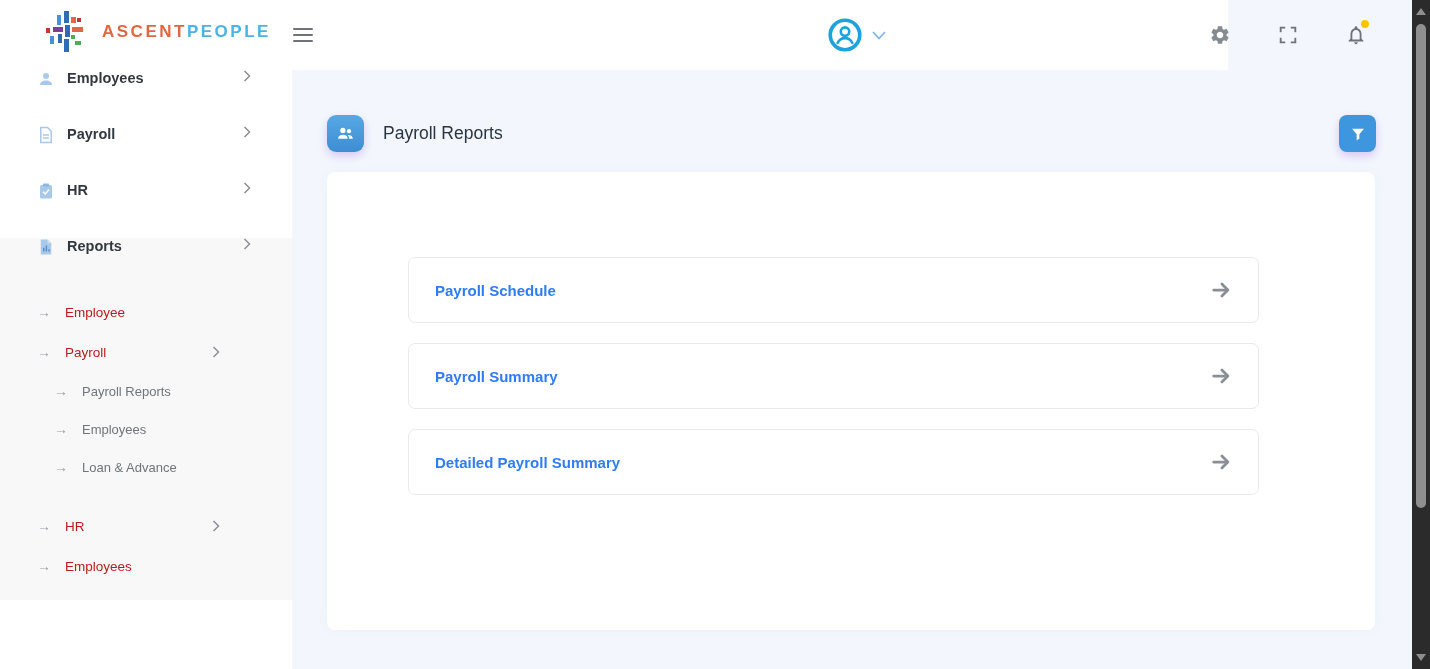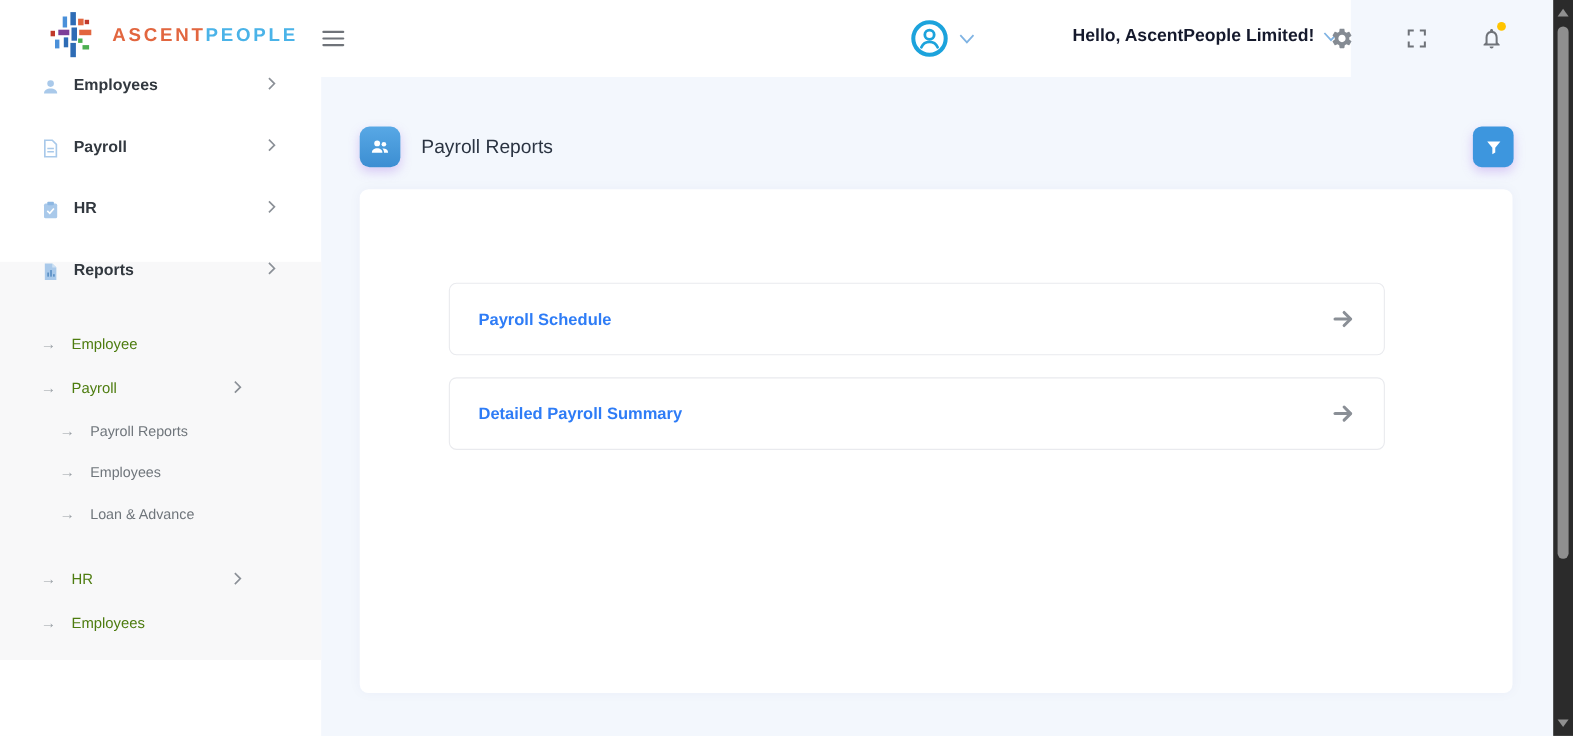--- a/index.html
+++ b/index.html
@@ -28,21 +28,21 @@
   
   .sidebar{position:absolute;left:0;top:70px;width:292px;height:599px;background:#ffffff;z-index:4;}
   .side-item{height:56px;display:flex;align-items:flex-start;padding-left:37px;padding-right:41px;cursor:pointer;}
   .side-item .icn{width:18px;height:18px;margin-right:12px;flex:0 0 18px;}
   .side-item .lbl{font-size:14.5px;color:#32383f;font-weight:600;}
   .side-item .chev{margin-left:auto;}
   .gray-wrap{background:#f8f8f9;padding-bottom:14px;}
   .gray-wrap .side-item{height:54px;}
   .sub-item{height:40px;display:flex;align-items:center;padding-left:37px;padding-right:41px;cursor:pointer;}
   .sub-item .arrow{color:#9aa0a6;font-size:14px;margin-right:14px;}
-  .sub-item .lbl{font-size:13.5px;color:#4d7c0f;}
+  .sub-item .lbl{font-size:13.5px;color:#b91c1c;}
   .sub-item .chev{margin-left:auto;margin-right:31px;}
   .subsub{height:38px;padding-left:54px;}
   .subsub .lbl{font-size:13px;color:#6f757b;}
   .spacer20{height:20px;}
   .admin-item{margin-top:4px;}
   .chev-svg{width:8px;height:12px;}
   
   .content{position:absolute;left:292px;top:70px;width:1120px;height:599px;background:#f3f7fd;}
   .page-head{position:absolute;left:35px;right:36px;top:45px;height:37px;display:flex;align-items:center;}
   .title-icon{width:37px;height:37px;border-radius:9px;background:linear-gradient(180deg,#58a8e5,#3c8ed2);
@@ -103,26 +103,20 @@
       <svg width="34" height="34" viewBox="0 0 24 24">
         <circle cx="12" cy="12" r="10.4" fill="none" stroke="#1ca3dc" stroke-width="2.6"></circle>
         <circle cx="12" cy="9.6" r="3" fill="none" stroke="#1ca3dc" stroke-width="1.8"></circle>
         <path d="M6.8 17.6c1.1-2.4 3-3.4 5.2-3.4s4.1 1 5.2 3.4" fill="none" stroke="#1ca3dc" stroke-width="1.8" stroke-linecap="round"></path>
       </svg>
       <svg class="chev-down" viewBox="0 0 14 9">
         <polyline points="1,1 7,7.5 13,1" fill="none" stroke="#7fb3e3" stroke-width="1.6"></polyline>
       </svg>
     </div>
 
-    <div class="greeting">
-      <span>Hello, AscentPeople Limited!</span>
-      <svg class="chev-down" viewBox="0 0 14 9">
-        <polyline points="1,1 7,7.5 13,1" fill="none" stroke="#7fb3e3" stroke-width="1.6"></polyline>
-      </svg>
-    </div>
 
     <svg class="hdr-icon hdr-gear" viewBox="0 0 24 24">
       <path fill="#858b93" d="M19.14,12.94c0.04-0.3,0.06-0.61,0.06-0.94c0-0.32-0.02-0.64-0.07-0.94l2.03-1.58c0.18-0.14,0.23-0.41,0.12-0.61 l-1.92-3.32c-0.12-0.22-0.37-0.29-0.59-0.22l-2.39,0.96c-0.5-0.38-1.03-0.7-1.62-0.94L14.4,2.81c-0.04-0.24-0.24-0.41-0.48-0.41 h-3.84c-0.24,0-0.43,0.17-0.47,0.41L9.25,5.35C8.66,5.59,8.12,5.92,7.63,6.29L5.24,5.33c-0.22-0.08-0.47,0-0.59,0.22L2.74,8.87 C2.62,9.08,2.66,9.34,2.86,9.48l2.03,1.58C4.84,11.36,4.8,11.69,4.8,12s0.02,0.64,0.07,0.94l-2.03,1.58 c-0.18,0.14-0.23,0.41-0.12,0.61l1.92,3.32c0.12,0.22,0.37,0.29,0.59,0.22l2.39-0.96c0.5,0.38,1.03,0.7,1.62,0.94l0.36,2.54 c0.05,0.24,0.24,0.41,0.48,0.41h3.84c0.24,0,0.44-0.17,0.47-0.41l0.36-2.54c0.59-0.24,1.13-0.56,1.62-0.94l2.39,0.96 c0.22,0.08,0.47,0,0.59-0.22l1.92-3.32c0.12-0.22,0.07-0.47-0.12-0.61L19.14,12.94z M12,15.6c-1.98,0-3.6-1.62-3.6-3.6 s1.62-3.6,3.6-3.6s3.6,1.62,3.6,3.6S13.98,15.6,12,15.6z"></path>
     </svg>
 
     <svg class="hdr-icon hdr-full" viewBox="0 0 24 24">
       <g fill="none" stroke="#6f7379" stroke-width="2">
         <path d="M4 9V4h5"></path>
           <path d="M15 4h5v5"></path>
           <path d="M20 15v5h-5"></path>
@@ -256,20 +250,29 @@
         <div class="card">
           <span class="card-lbl">Payroll Schedule</span>
           <svg class="go" viewBox="0 0 24 24">
             <g fill="none" stroke="#8a8f96" stroke-width="3" stroke-linecap="round" stroke-linejoin="round">
               <path d="M4 12h15"></path>
                 <path d="M13 5.5 19.5 12 13 18.5"></path>
             </g>
           </svg>
         </div>
 
+        <div class="card">
+          <span class="card-lbl">Payroll Summary</span>
+          <svg class="go" viewBox="0 0 24 24">
+            <g fill="none" stroke="#8a8f96" stroke-width="3" stroke-linecap="round" stroke-linejoin="round">
+              <path d="M4 12h15"></path>
+                <path d="M13 5.5 19.5 12 13 18.5"></path>
+            </g>
+          </svg>
+        </div>
 
         <div class="card">
           <span class="card-lbl">Detailed Payroll Summary</span>
           <svg class="go" viewBox="0 0 24 24">
             <g fill="none" stroke="#8a8f96" stroke-width="3" stroke-linecap="round" stroke-linejoin="round">
               <path d="M4 12h15"></path>
                 <path d="M13 5.5 19.5 12 13 18.5"></path>
             </g>
           </svg>
         </div>

